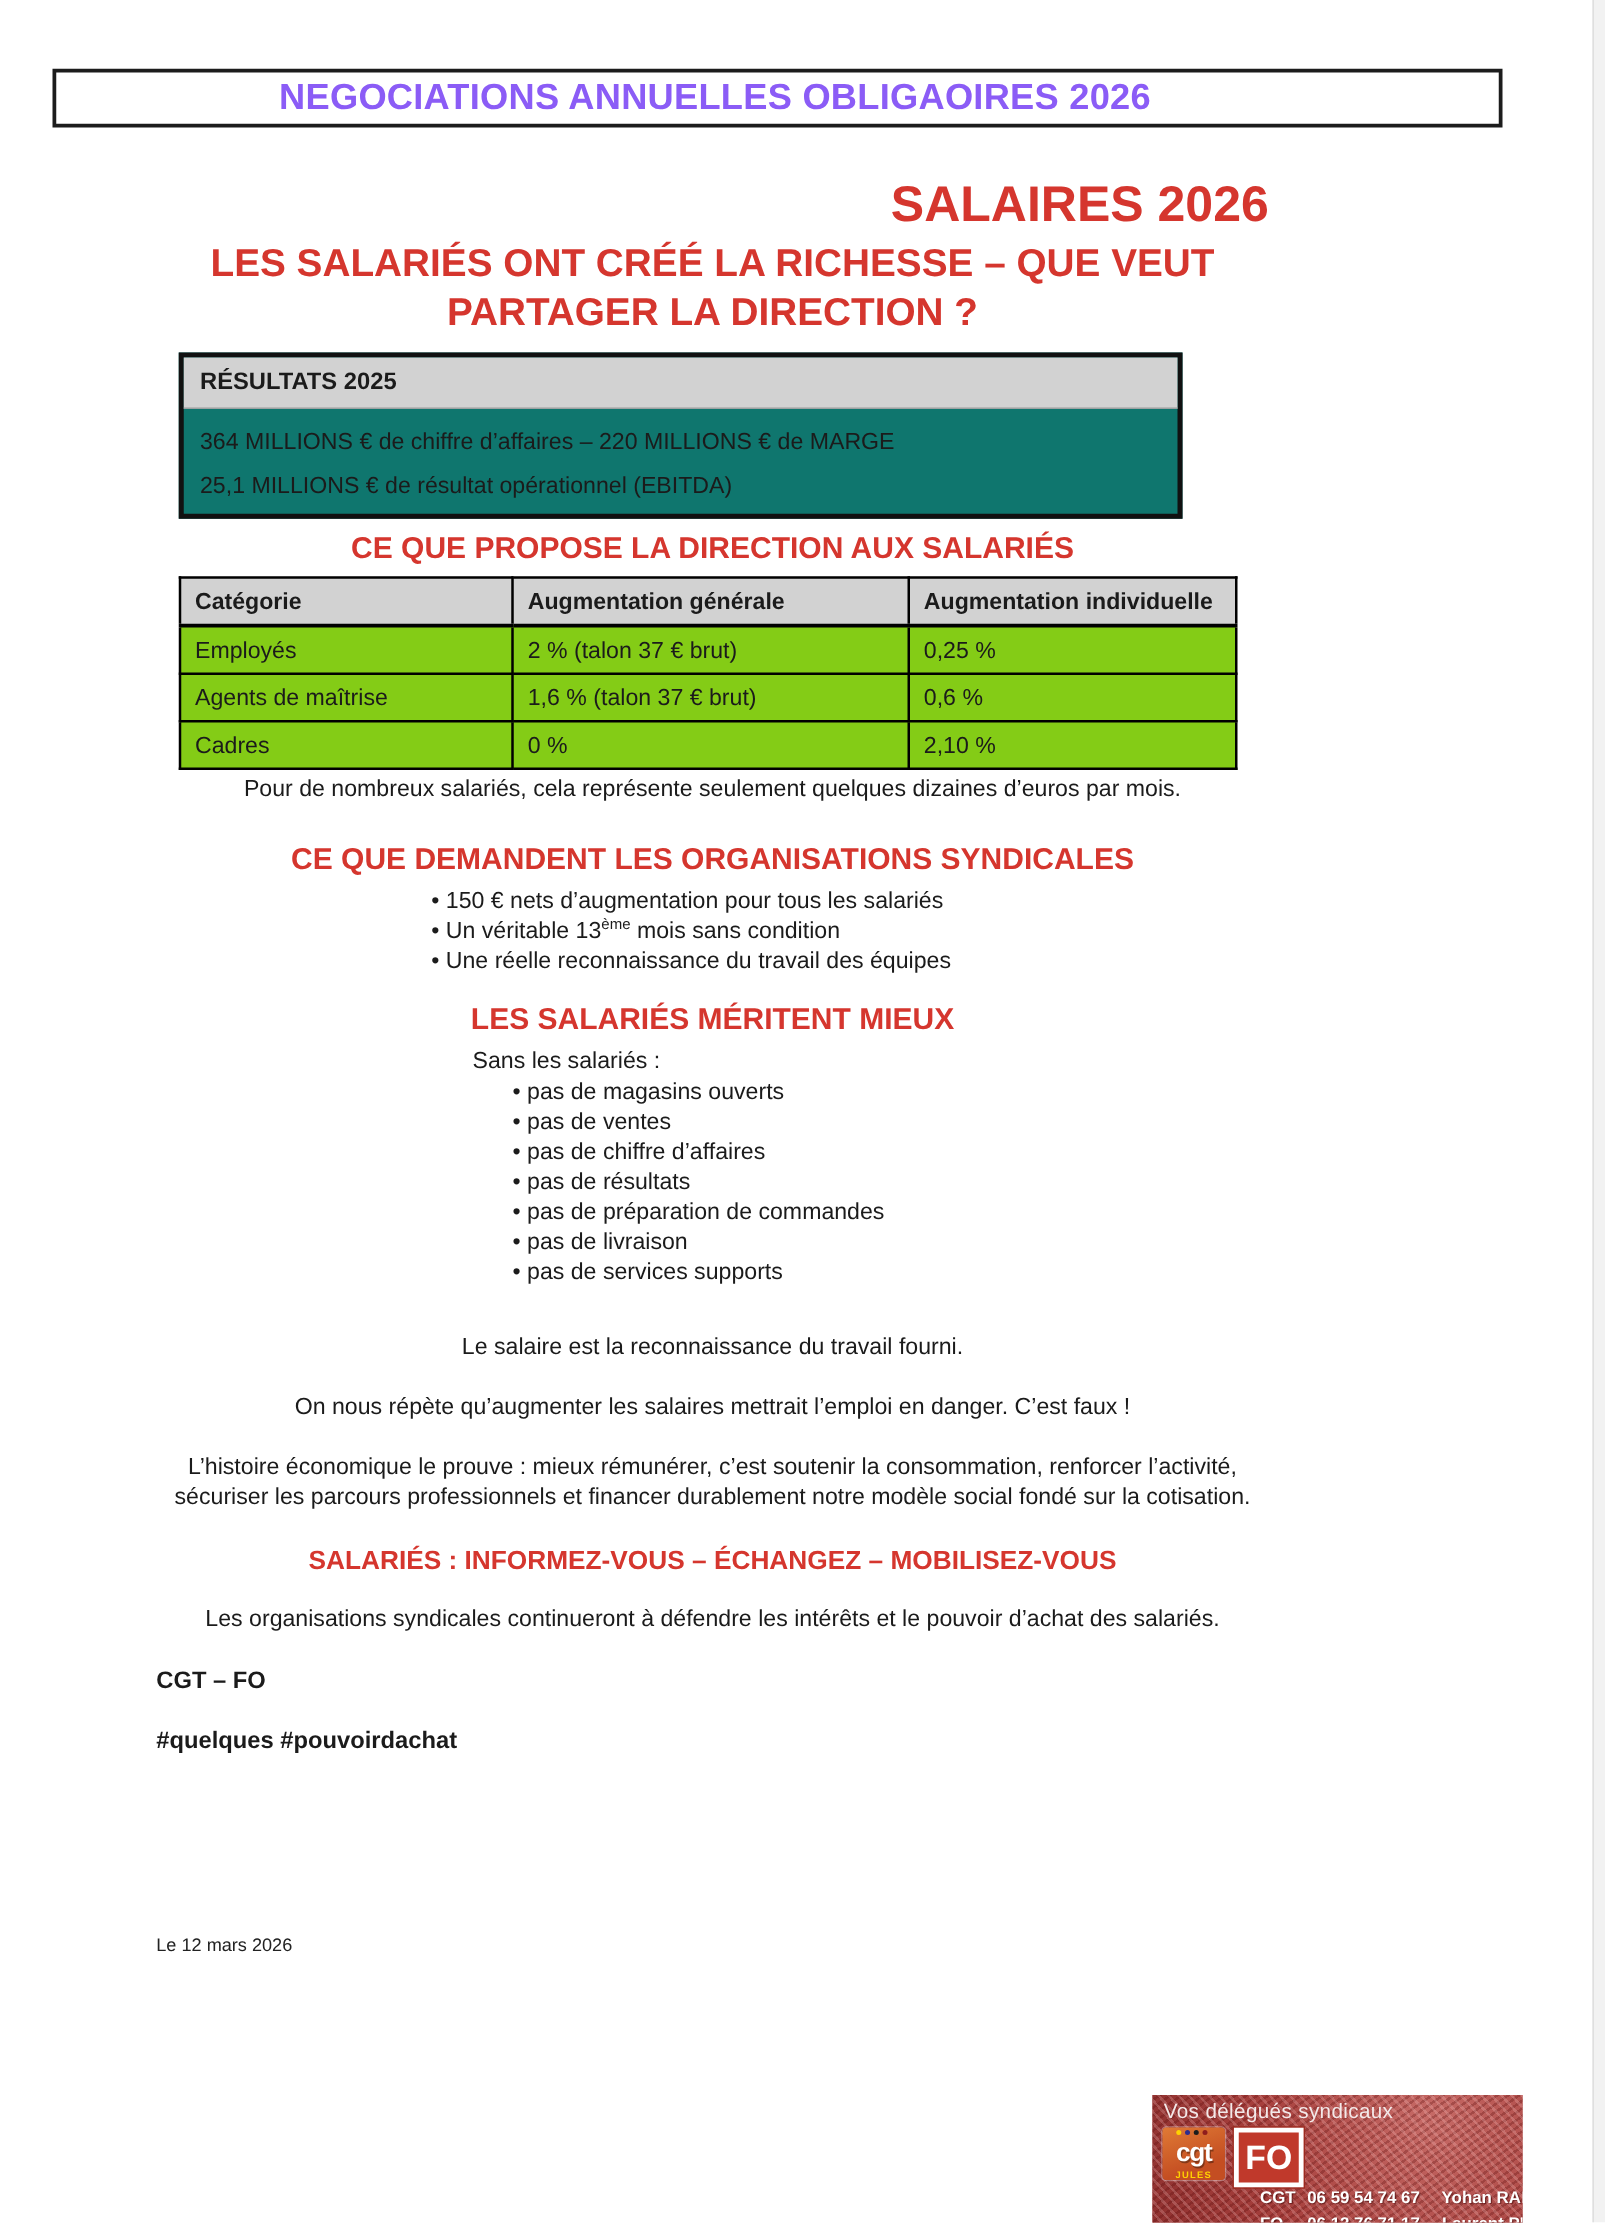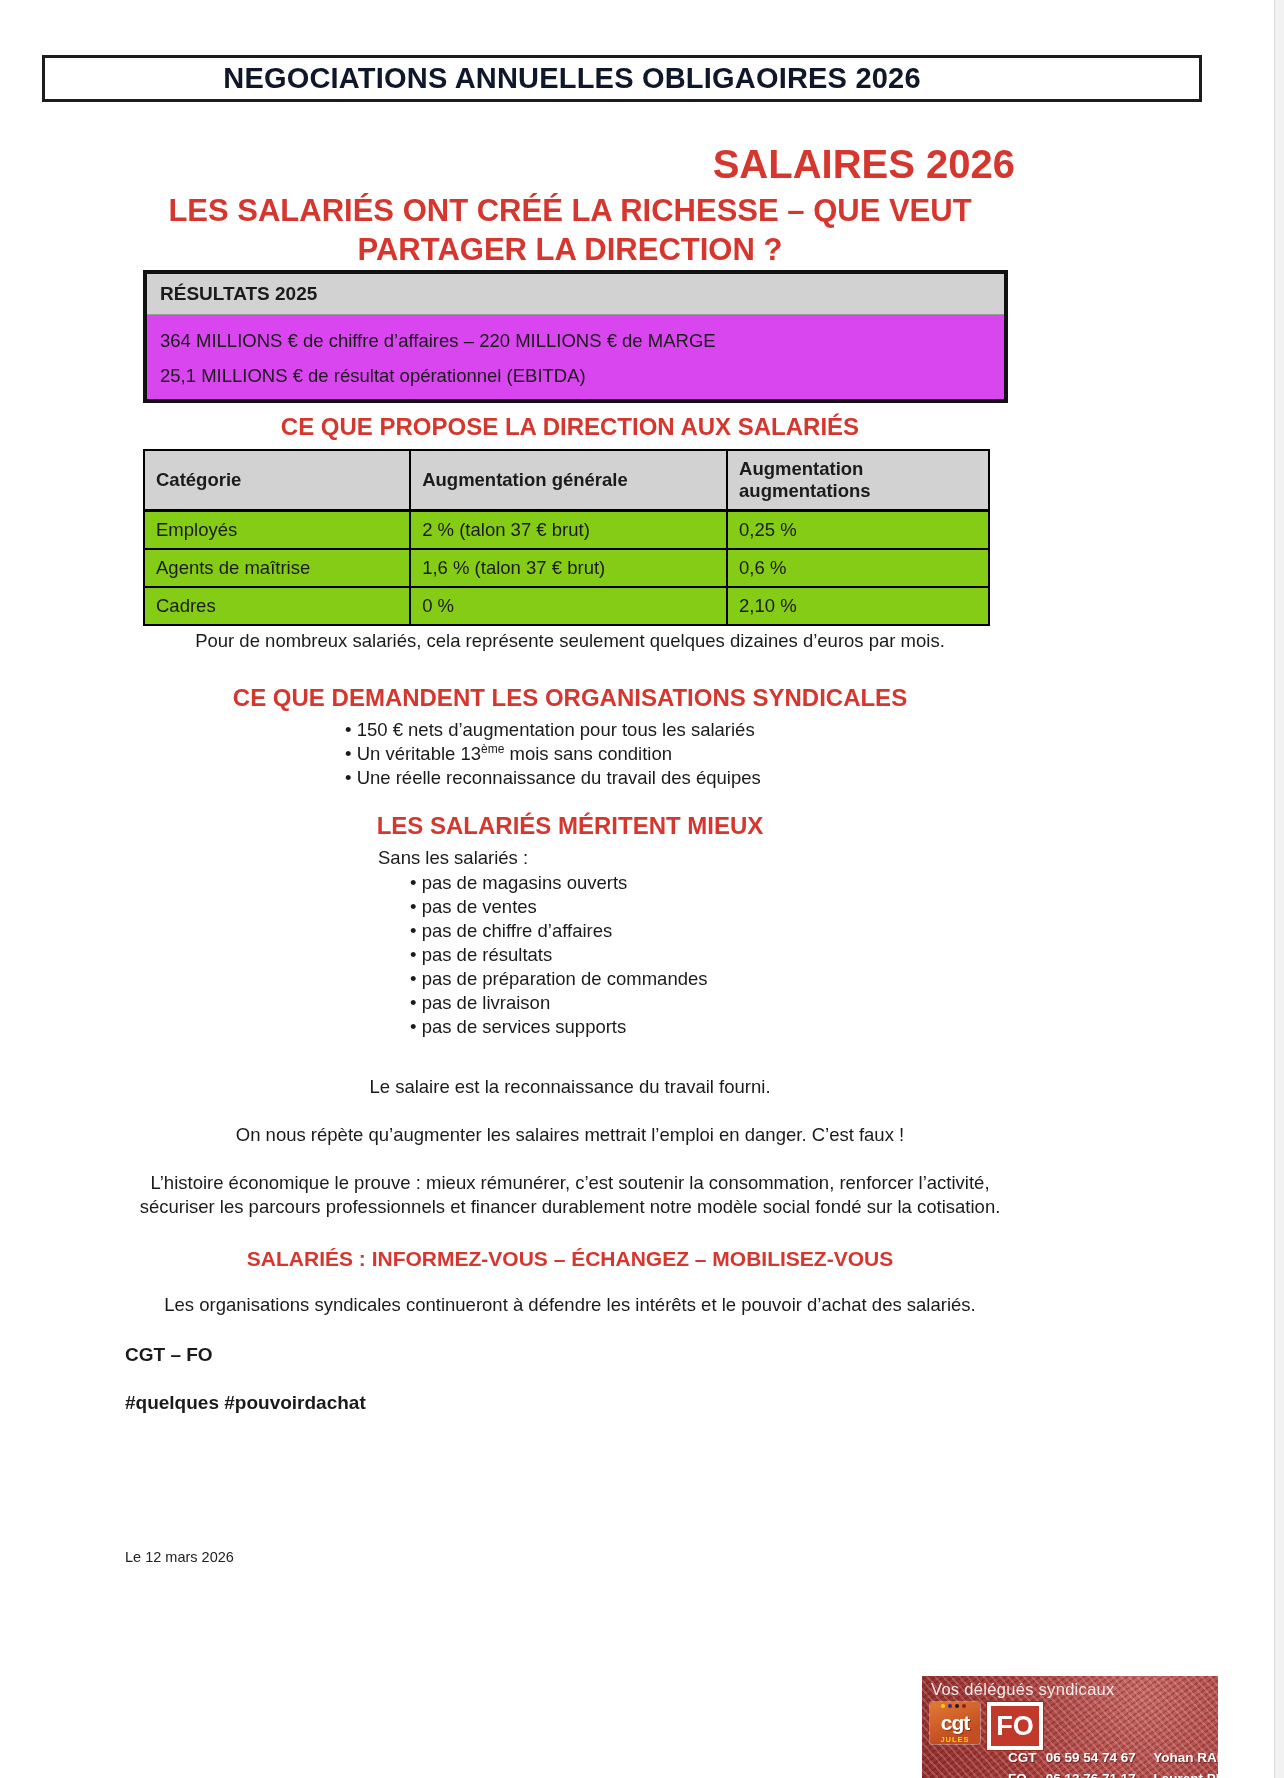--- a/index.html
+++ b/index.html
@@ -21,40 +21,40 @@
 
   
   .banner {
     margin: 55px 82px 0 42px;
     height: 47px;
     border: 3px solid #1c1c1c;
     display: flex; align-items: center; justify-content: center;
     padding-right: 100px;
   }
   .banner-title {
-    color: #0f172a; font-weight: bold; font-size: 29px; letter-spacing: 0.2px;
+    color: #8b5cf6; font-weight: bold; font-size: 29px; letter-spacing: 0.2px;
     white-space: nowrap;
   }
 
   .content { margin-left: 125px; width: 890px; }
 
   .doc-title {
     margin-top: 40px; text-align: right;
     color: #d5362e; font-weight: bold; font-size: 40px;
   }
   .doc-headline {
     margin-top: 5px; text-align: center;
     color: #d5362e; font-weight: bold; font-size: 31px; line-height: 1.25;
   }
 
   
   .results-box {
-    margin: 0 0 0 18px; width: 865px;
+    margin: 12px 0 0 18px; width: 803px;
     border: 4px solid #111;
-    background: #d946ef;
+    background: #0f766e;
   }
   .results-header {
     background: #d2d2d2; border-bottom: 1px solid #9a9a9a;
     padding: 9px 13px; font-weight: bold; font-size: 19px;
   }
   .results-body { padding: 2px 13px 12px; font-size: 18.5px; }
   .results-body p { margin-top: 13px; }
 
   .section-heading {
     color: #d5362e; font-weight: bold; font-size: 24px; text-align: center;
@@ -191,21 +191,21 @@
     <table class="proposal-table">
       <colgroup>
           <col class="c1">
           <col class="c2">
           <col class="c3">
         </colgroup>
       <thead>
         <tr>
           <th>Catégorie</th>
           <th>Augmentation générale</th>
-          <th>Augmentation augmentations</th>
+          <th>Augmentation individuelle</th>
         </tr>
       </thead>
       <tbody>
         <tr>
           <td>Employés</td>
           <td>2 % (talon 37 € brut)</td>
           <td>0,25 %</td>
         </tr>
         <tr>
           <td>Agents de maîtrise</td>

